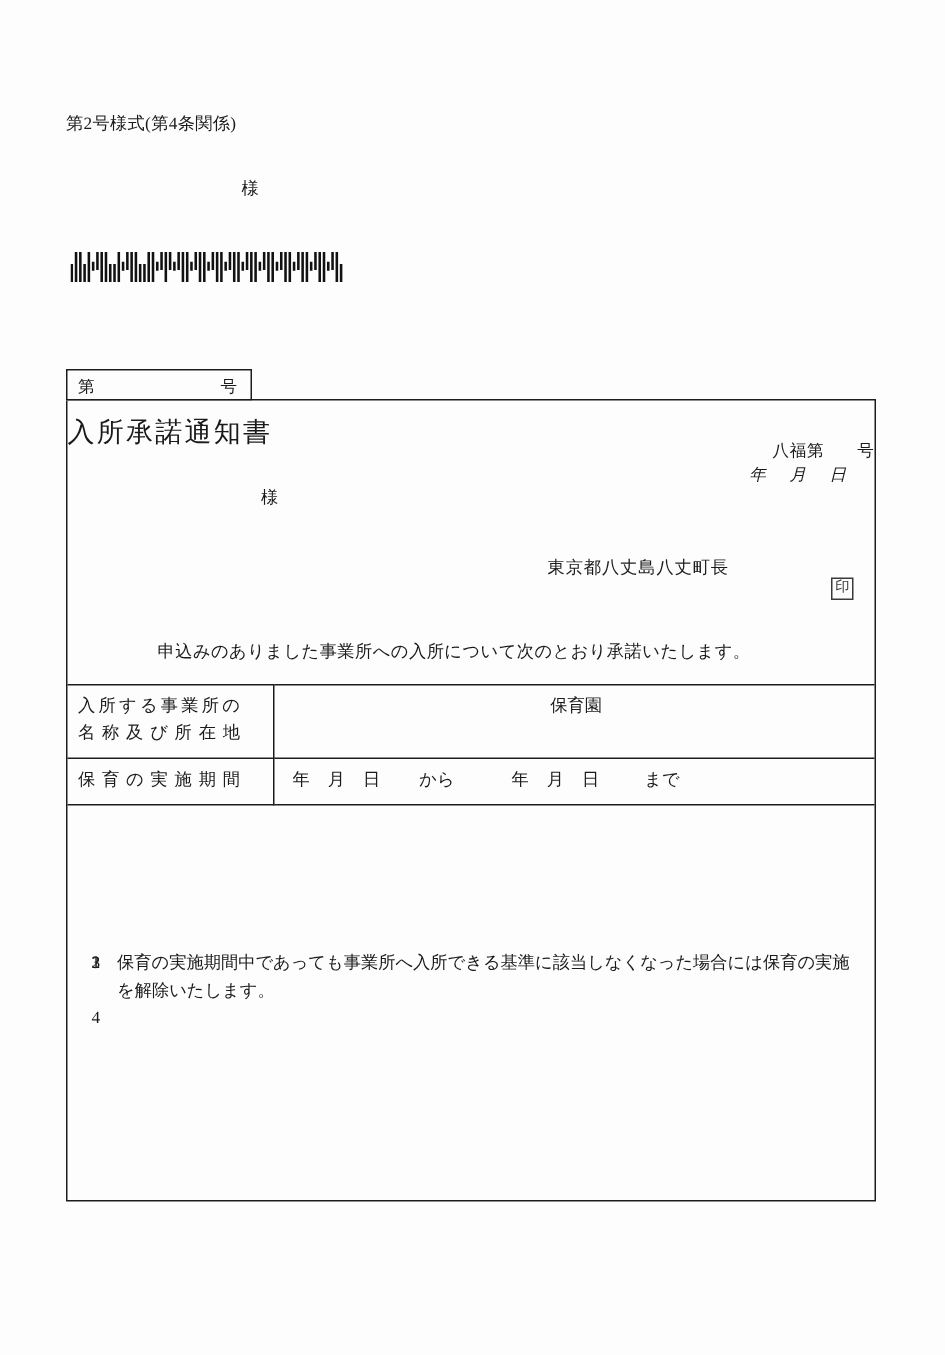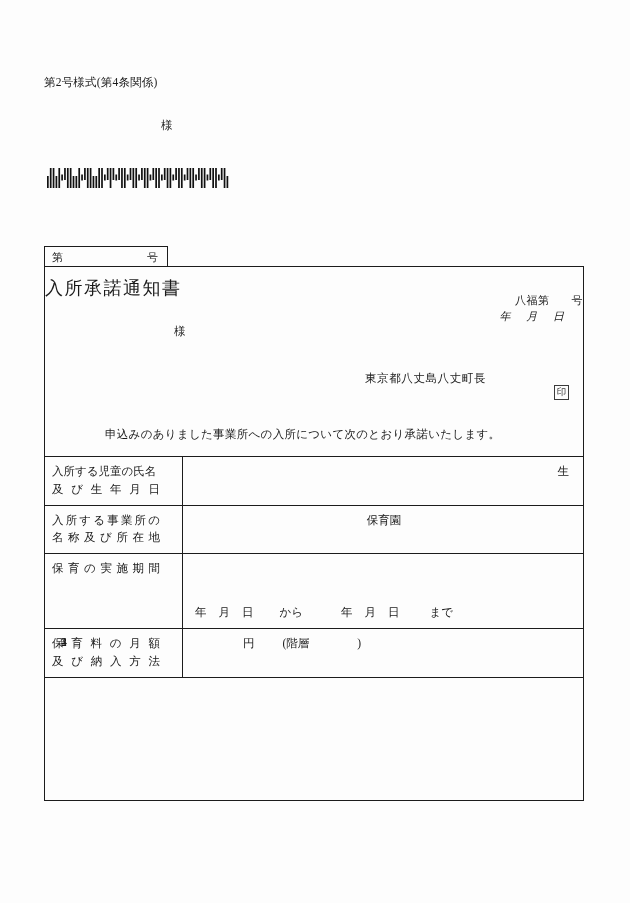--- a/index.html
+++ b/index.html
@@ -187,21 +187,21 @@
   .row-child .val,
   .row-fee .val { height: 34px; }
   .row-facility .val { height: 30px; text-align: center; }
   .row-period .val { height: 18px; }
 
   .val-right-born {
     position: absolute;
     right: 14px;
     top: 6px;
   }
-  .period-line { white-space: nowrap; margin-top: 44px; }
+  .period-line { white-space: nowrap; }
   .period-line .ymd span { margin-left: 12px; }
   .period-line .ymd span:first-child { margin-left: 0; }
   .period-line .kara { margin-left: 26px; }
   .period-line .grp2 { margin-left: 38px; }
   .period-line .made { margin-left: 30px; }
   .fee-line { white-space: nowrap; padding-left: 48px; }
   .fee-line .kaisou { margin-left: 28px; }
   .fee-line .paren-close { margin-left: 48px; }
 
   
@@ -335,30 +335,20 @@
     <div class="addressee-inner">様</div>
 
     <div class="issuer">東京都八丈島八丈町長</div>
 
     <div class="seal-box">印</div>
 
     <div class="lead-text">申込みのありました事業所への入所について次のとおり承諾いたします。</div>
 
     <table class="data-table">
       <tbody>
-        <tr class="row-child">
-          <td class="lbl">
-            <span class="lbl-line">入所する児童の氏名</span>
-            <span class="lbl-spread">及 び 生 年 月 日</span>
-          </td>
-          <td class="val">
-            <span></span>
-            <span class="val-right-born">生</span>
-          </td>
-        </tr>
 
         <tr class="row-facility">
           <td class="lbl">
             <span class="lbl-spread">入所する事業所の</span>
             <span class="lbl-spread">名 称 及 び 所 在 地</span>
           </td>
           <td class="val">
             <span>保育園</span>
           </td>
         </tr>
@@ -367,36 +357,26 @@
           <td class="lbl">
             <span class="lbl-spread">保 育 の 実 施 期 間</span>
           </td>
           <td class="val">
             <div class="period-line">
               <span class="ymd"><span>年</span><span>月</span><span>日</span></span><span class="kara">から</span><span class="ymd grp2"><span>年</span><span>月</span><span>日</span></span><span class="made">まで</span>
             </div>
           </td>
         </tr>
 
-        <tr class="row-fee">
-          <td class="lbl">
-            <span class="lbl-spread">保 育 料 の 月 額</span>
-            <span class="lbl-spread">及 び 納 入 方 法</span>
-          </td>
-          <td class="val">
-            <div class="fee-line"><span>円</span><span class="kaisou">(階層</span><span class="paren-close">)</span>
-            </div>
-          </td>
-        </tr>
       </tbody>
     </table>
 
     <div class="remarks">
       <ul class="remarks-list" id="remarks-list">
           <li><span class="num">1</span></li>
           <li><span class="num">2</span></li>
-          <li><span class="num">3</span></li>
+          <li><span class="num">3</span><span>保育の実施期間中であっても事業所へ入所できる基準に該当しなくなった場合には保育の実施を解除いたします。</span></li>
           <li><span class="num">4</span></li>
         </ul>
     </div>
 
   </div>
 </div>
 
 </body></html>

